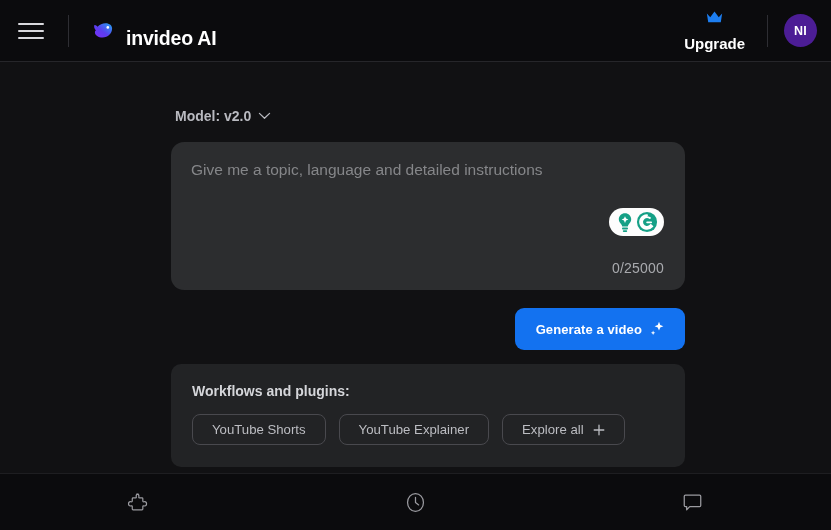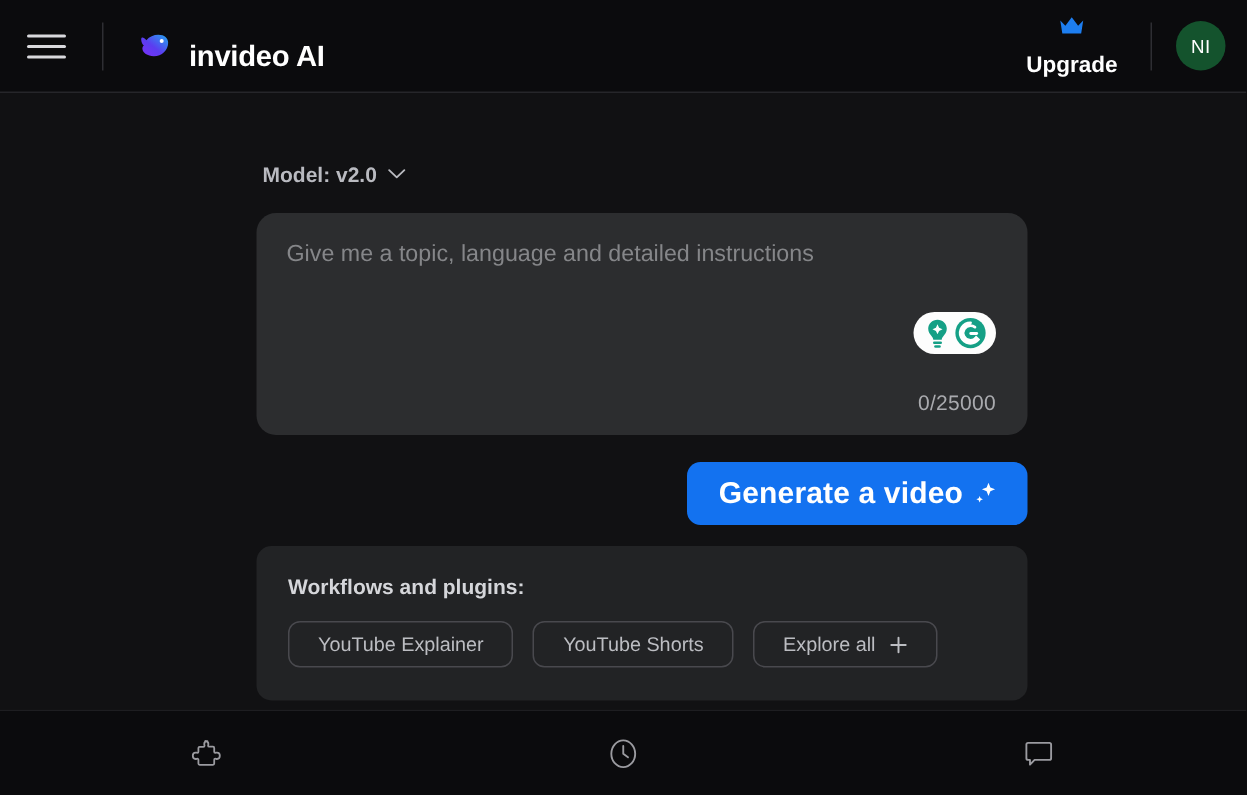--- a/index.html
+++ b/index.html
@@ -107,24 +107,24 @@
     font-size: 15px;
     font-weight: bold;
     color: #ffffff;
     white-space: nowrap;
   }
 
   .avatar {
     width: 33px;
     height: 33px;
     border-radius: 50%;
-    background: #14532d;
+    background: #4c1d95;
     color: #ffffff;
     font-size: 12.5px;
-    font-weight: normal;
+    font-weight: bold;
     display: flex;
     align-items: center;
     justify-content: center;
     cursor: pointer;
     flex: 0 0 33px;
     letter-spacing: 0.3px;
   }
 
   
   .main {
@@ -214,21 +214,21 @@
     display: flex;
     align-items: center;
     gap: 8px;
     background: #1372f0;
     color: #ffffff;
     border: none;
     border-radius: 9px;
     height: 42px;
     padding: 0 21px;
     font-family: "Liberation Sans", sans-serif;
-    font-size: 20px;
+    font-size: 13px;
     font-weight: bold;
     cursor: pointer;
     letter-spacing: 0.1px;
   }
   .sparkle-icon { width: 14px; height: 16px; display: block; flex: 0 0 14px; }
 
   .workflows {
     margin-top: 14px;
     width: 514px;
     background: #222325;
@@ -364,24 +364,24 @@
             <path d="M9 0.8l1.25 3.15L13.4 5.2l-3.15 1.25L9 9.6 7.75 6.45 4.6 5.2l3.15-1.25z" fill="#ffffff"></path>
             <path d="M3.1 9.6l.62 1.57 1.58.63-1.58.62-.62 1.58-.63-1.58-1.57-.62 1.57-.63z" fill="#ffffff"></path>
           </svg>
         </button>
       </div>
 
       <div class="workflows">
         <div class="workflows-title">Workflows and plugins:</div>
         <div class="chip-row">
           <button class="chip">
-            <span>YouTube Explainer</span>
+            <span>YouTube Shorts</span>
           </button>
           <button class="chip">
-            <span>YouTube Shorts</span>
+            <span>YouTube Explainer</span>
           </button>
           <button class="chip">
             <span>Explore all</span>
             <svg class="plus-icon" viewBox="0 0 12 12">
               <path d="M6 1.2v9.6M1.2 6h9.6" stroke="#bcbdc2" stroke-width="1.3" stroke-linecap="round"></path>
             </svg>
           </button>
         </div>
       </div>
 

